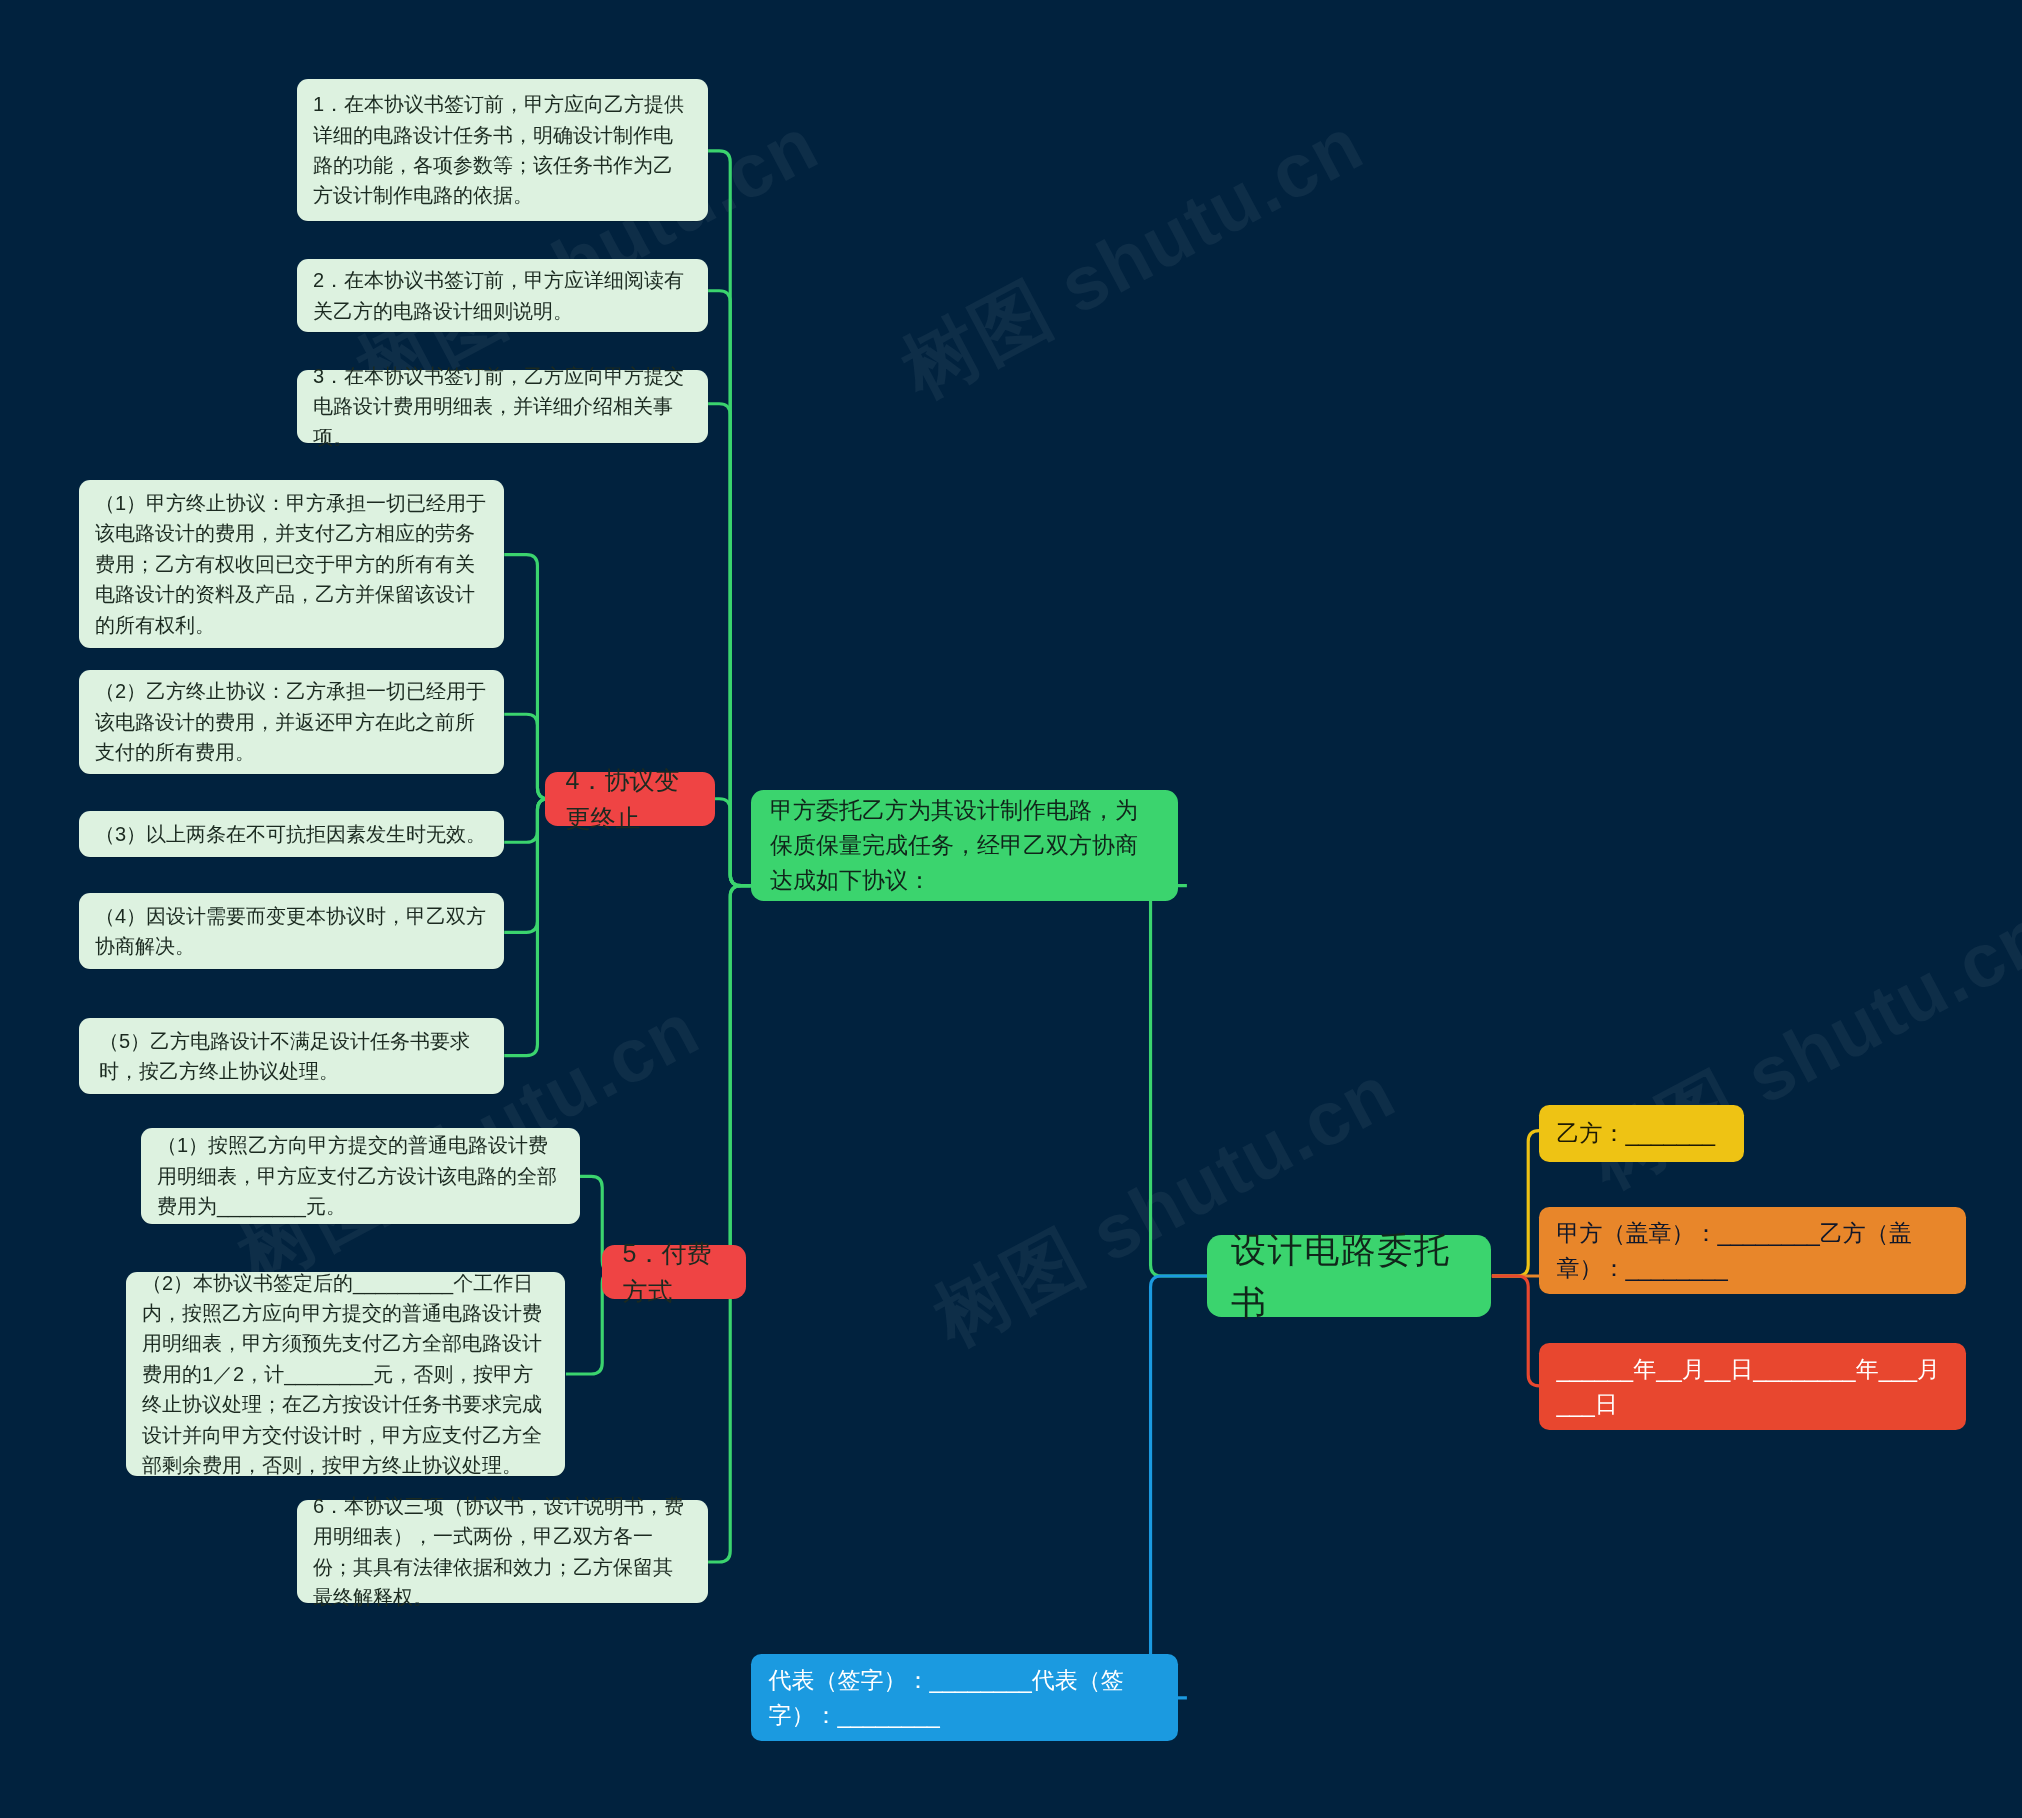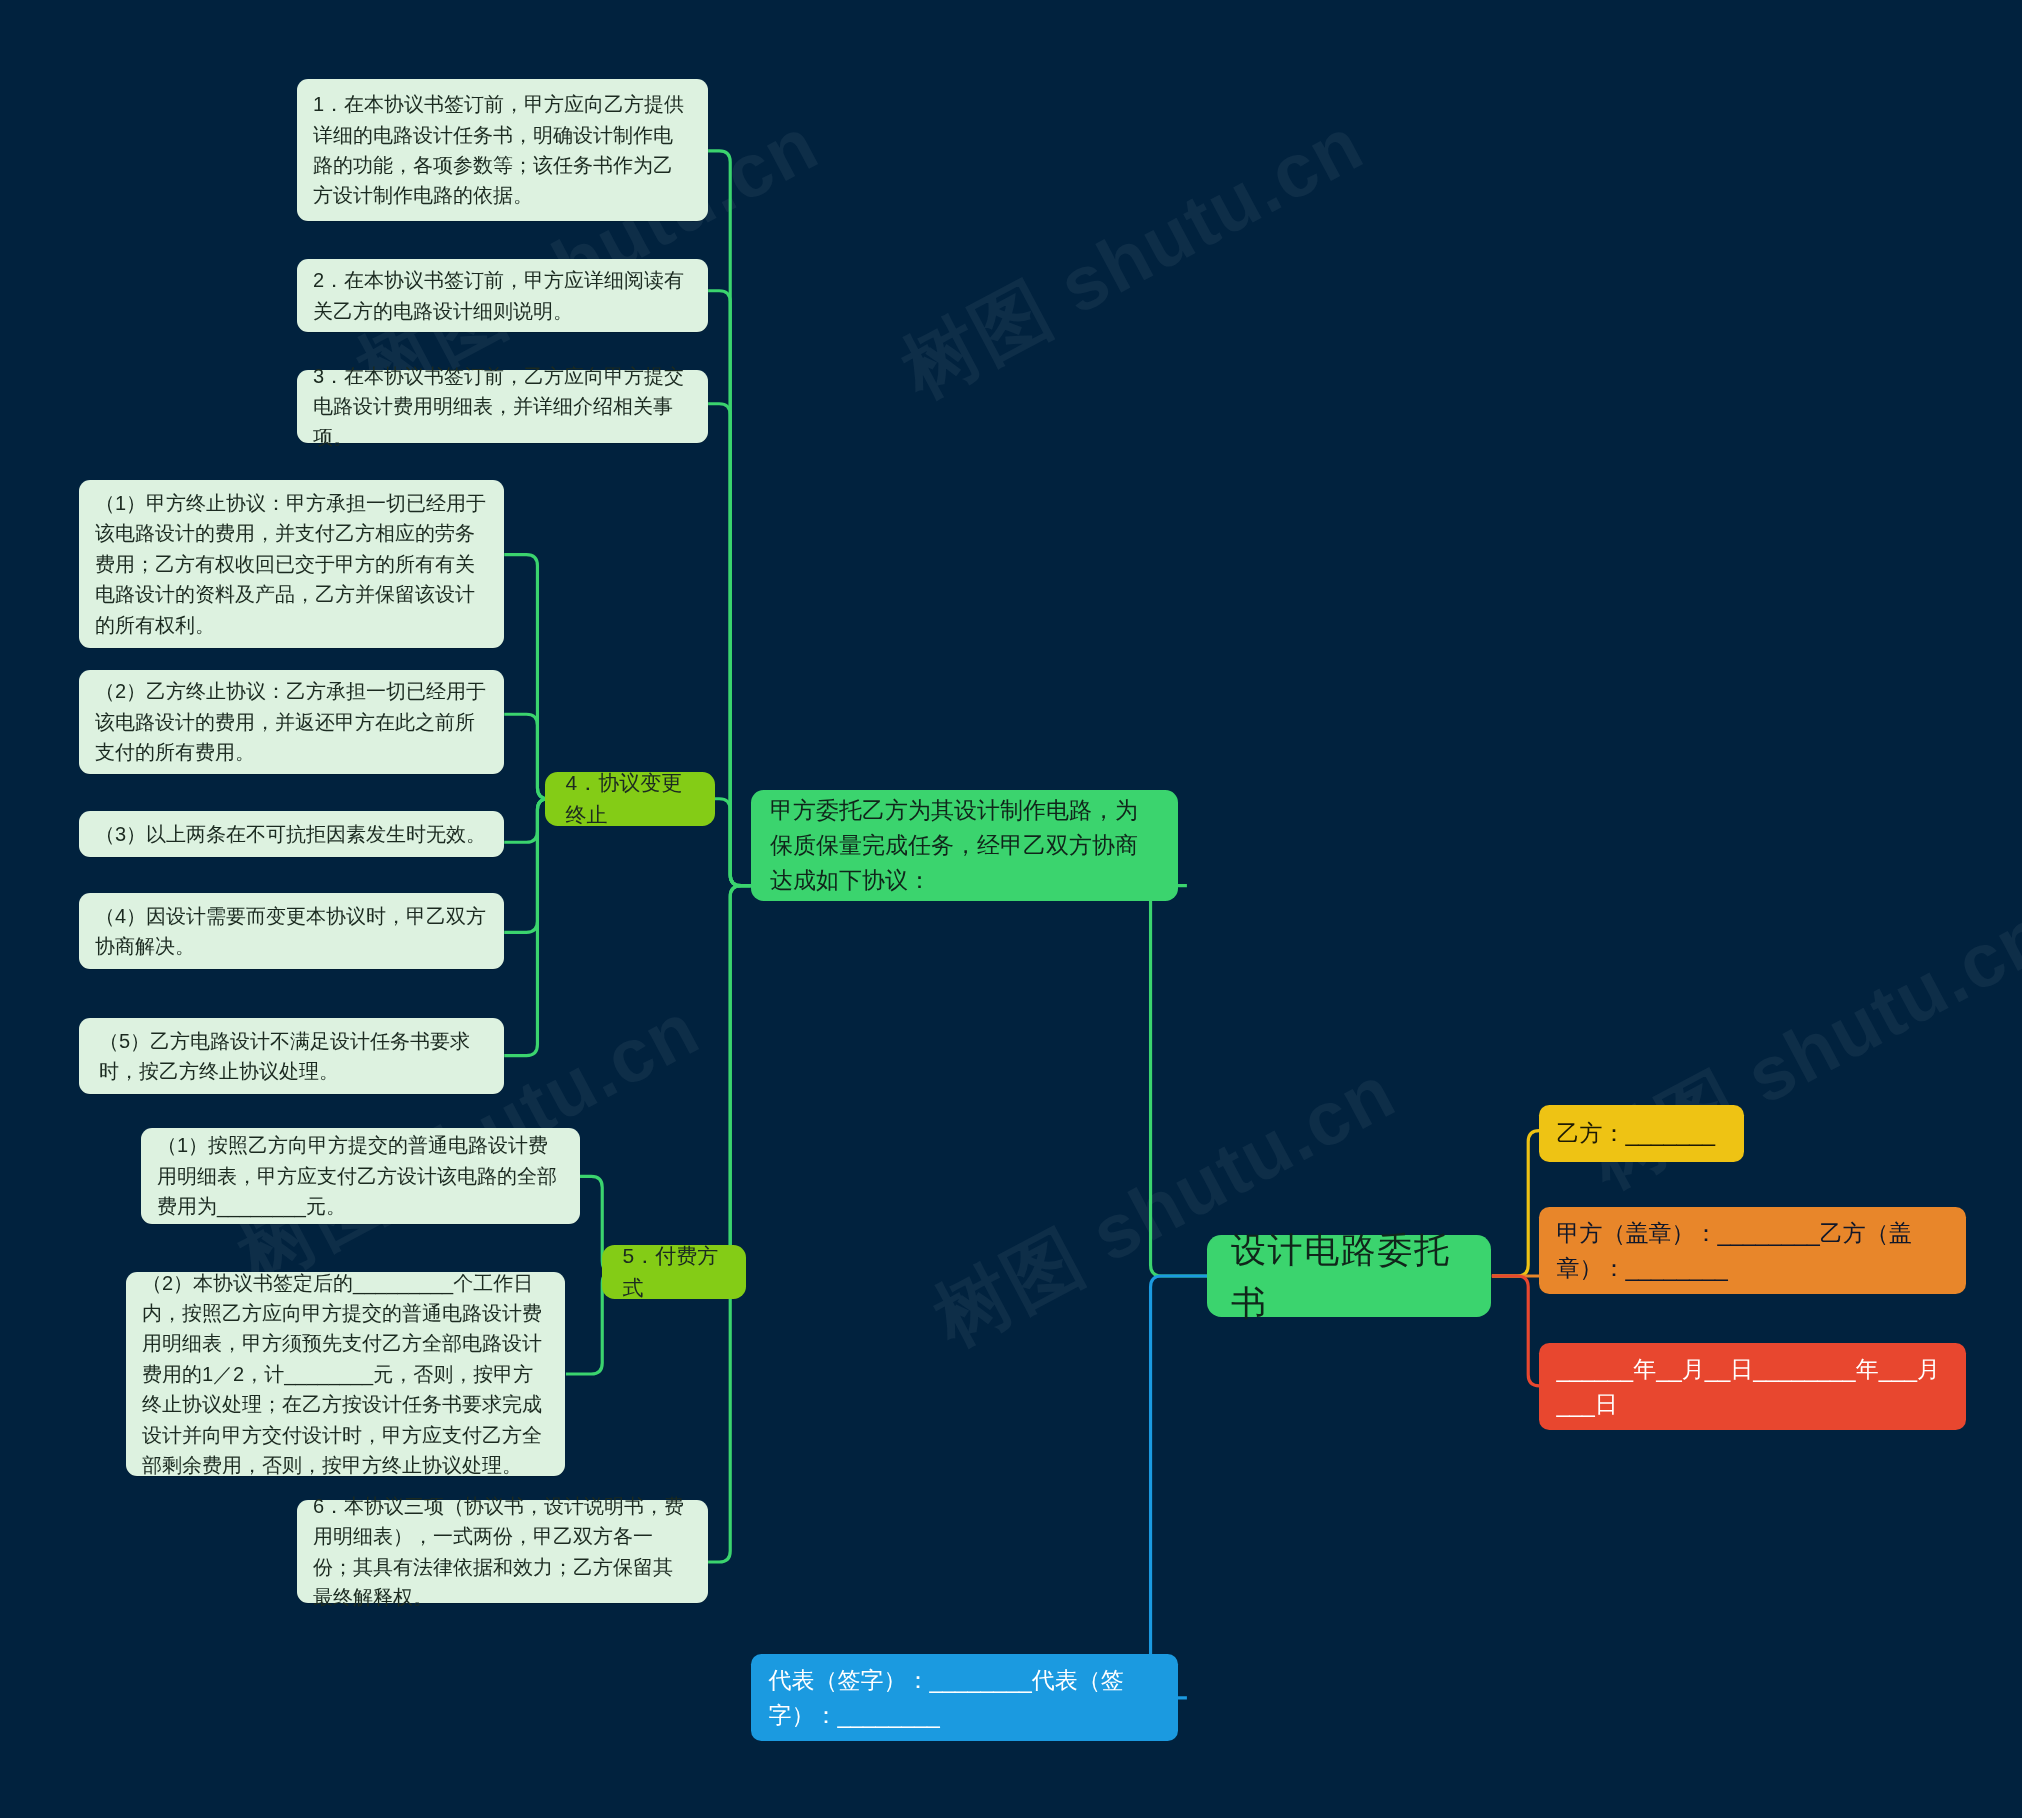--- a/index.html
+++ b/index.html
@@ -47,23 +47,23 @@
     word-break: break-all;
   }
   .leaf {
     background: #ddf2e0;
     color: #1b2a20;
     font-size: 20px;
     padding: 12.6px 16px;
     box-shadow: 0 0.8px 0 rgba(0,0,0,0.18);
   }
   .branch {
-    background: #84cc16;
+    background: #ef4444;
     color: #1b2a20;
-    font-size: 21px;
+    font-size: 25px;
     padding: 11px 20.5px;
     justify-content: center;
     border-radius: 12.6px;
   }
   .hub {
     background: #3bd46e;
     color: #10251a;
     font-size: 23px;
     padding: 16px 19px;
     border-radius: 12.6px;

